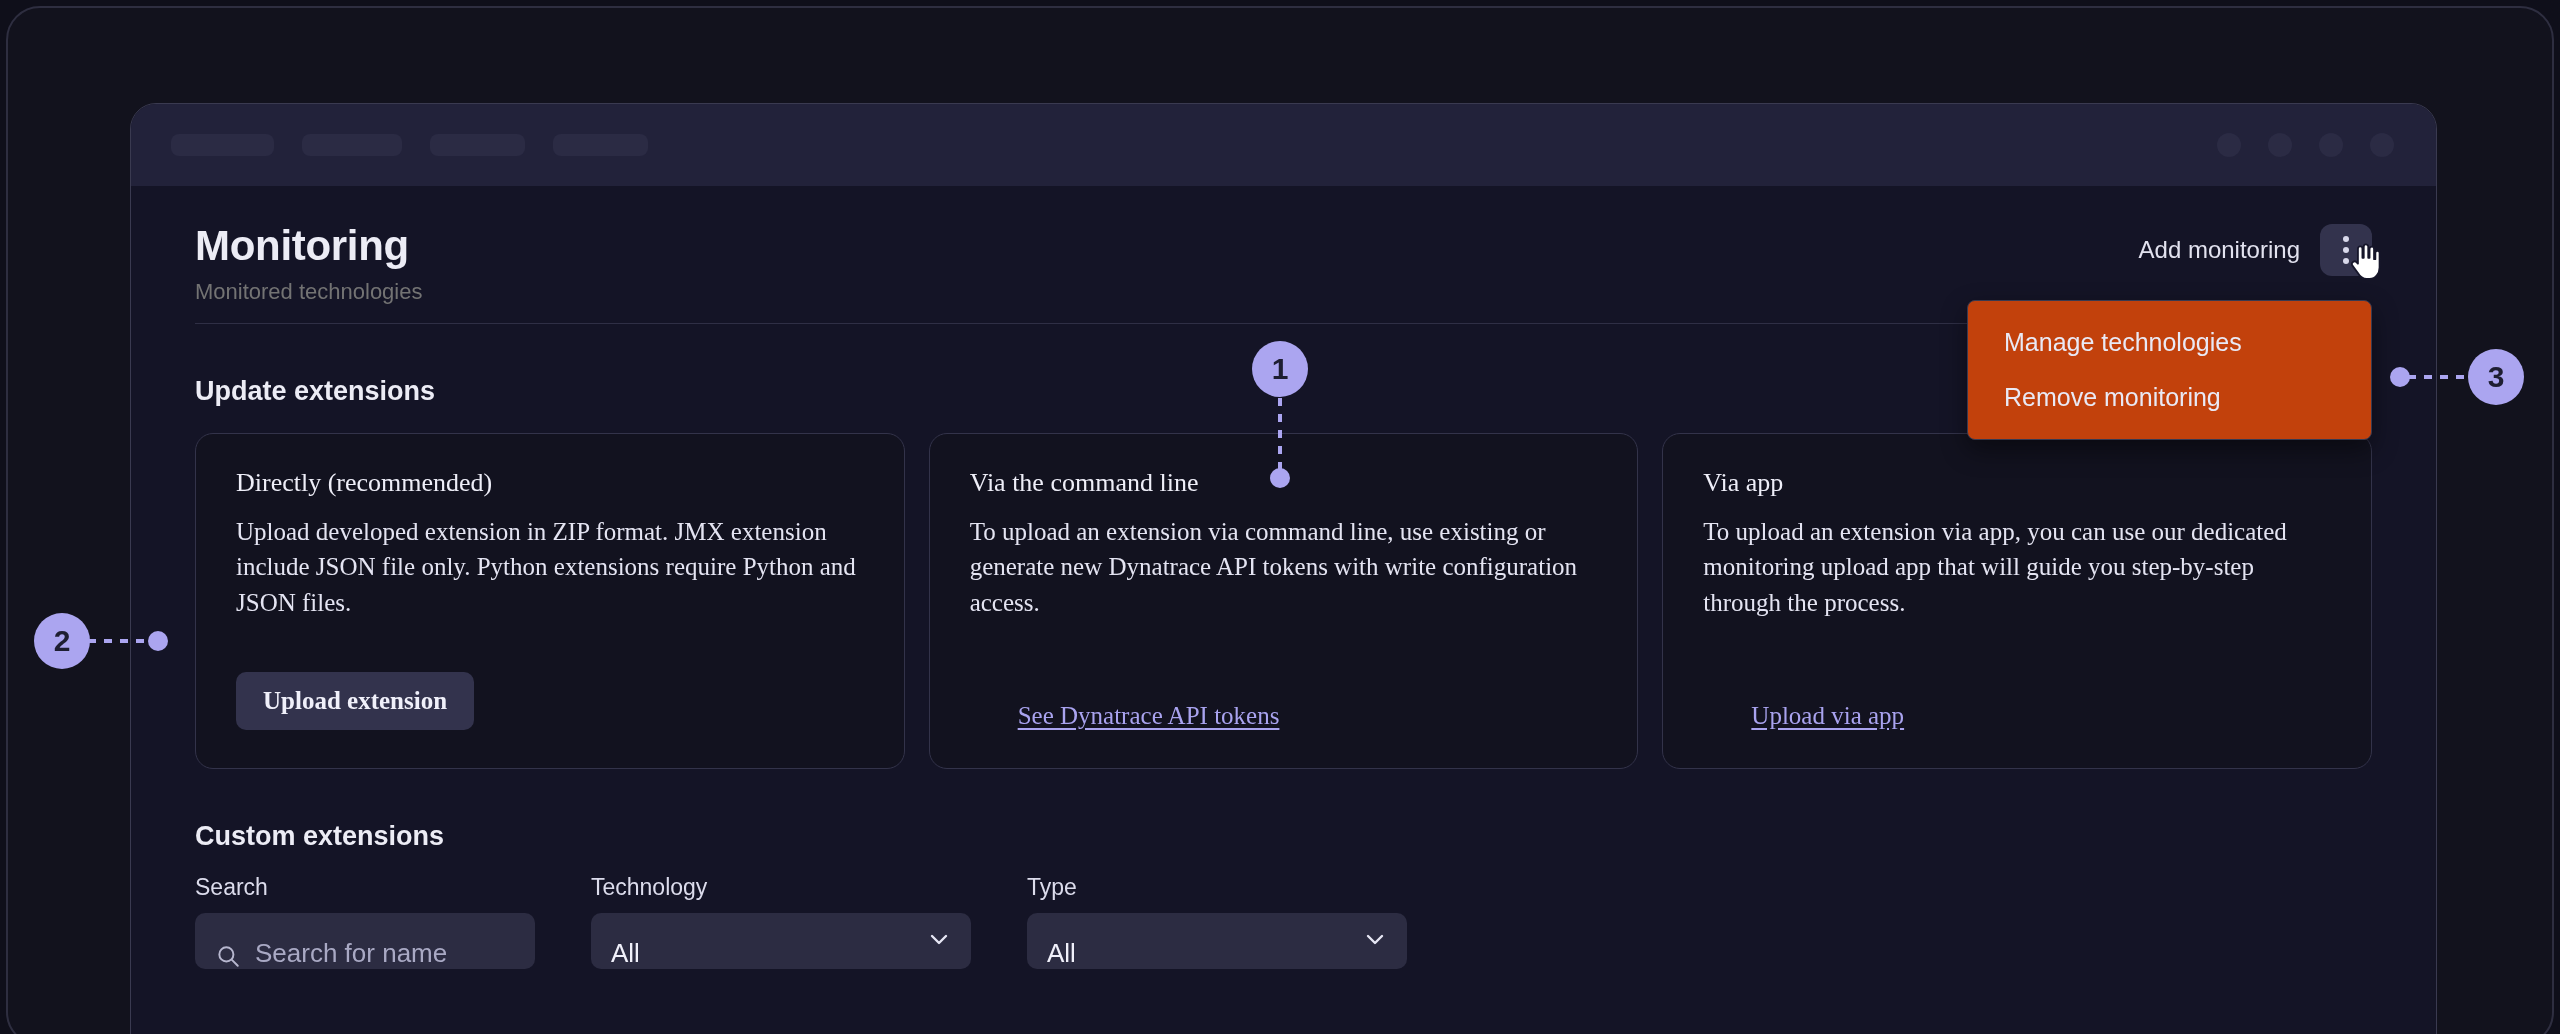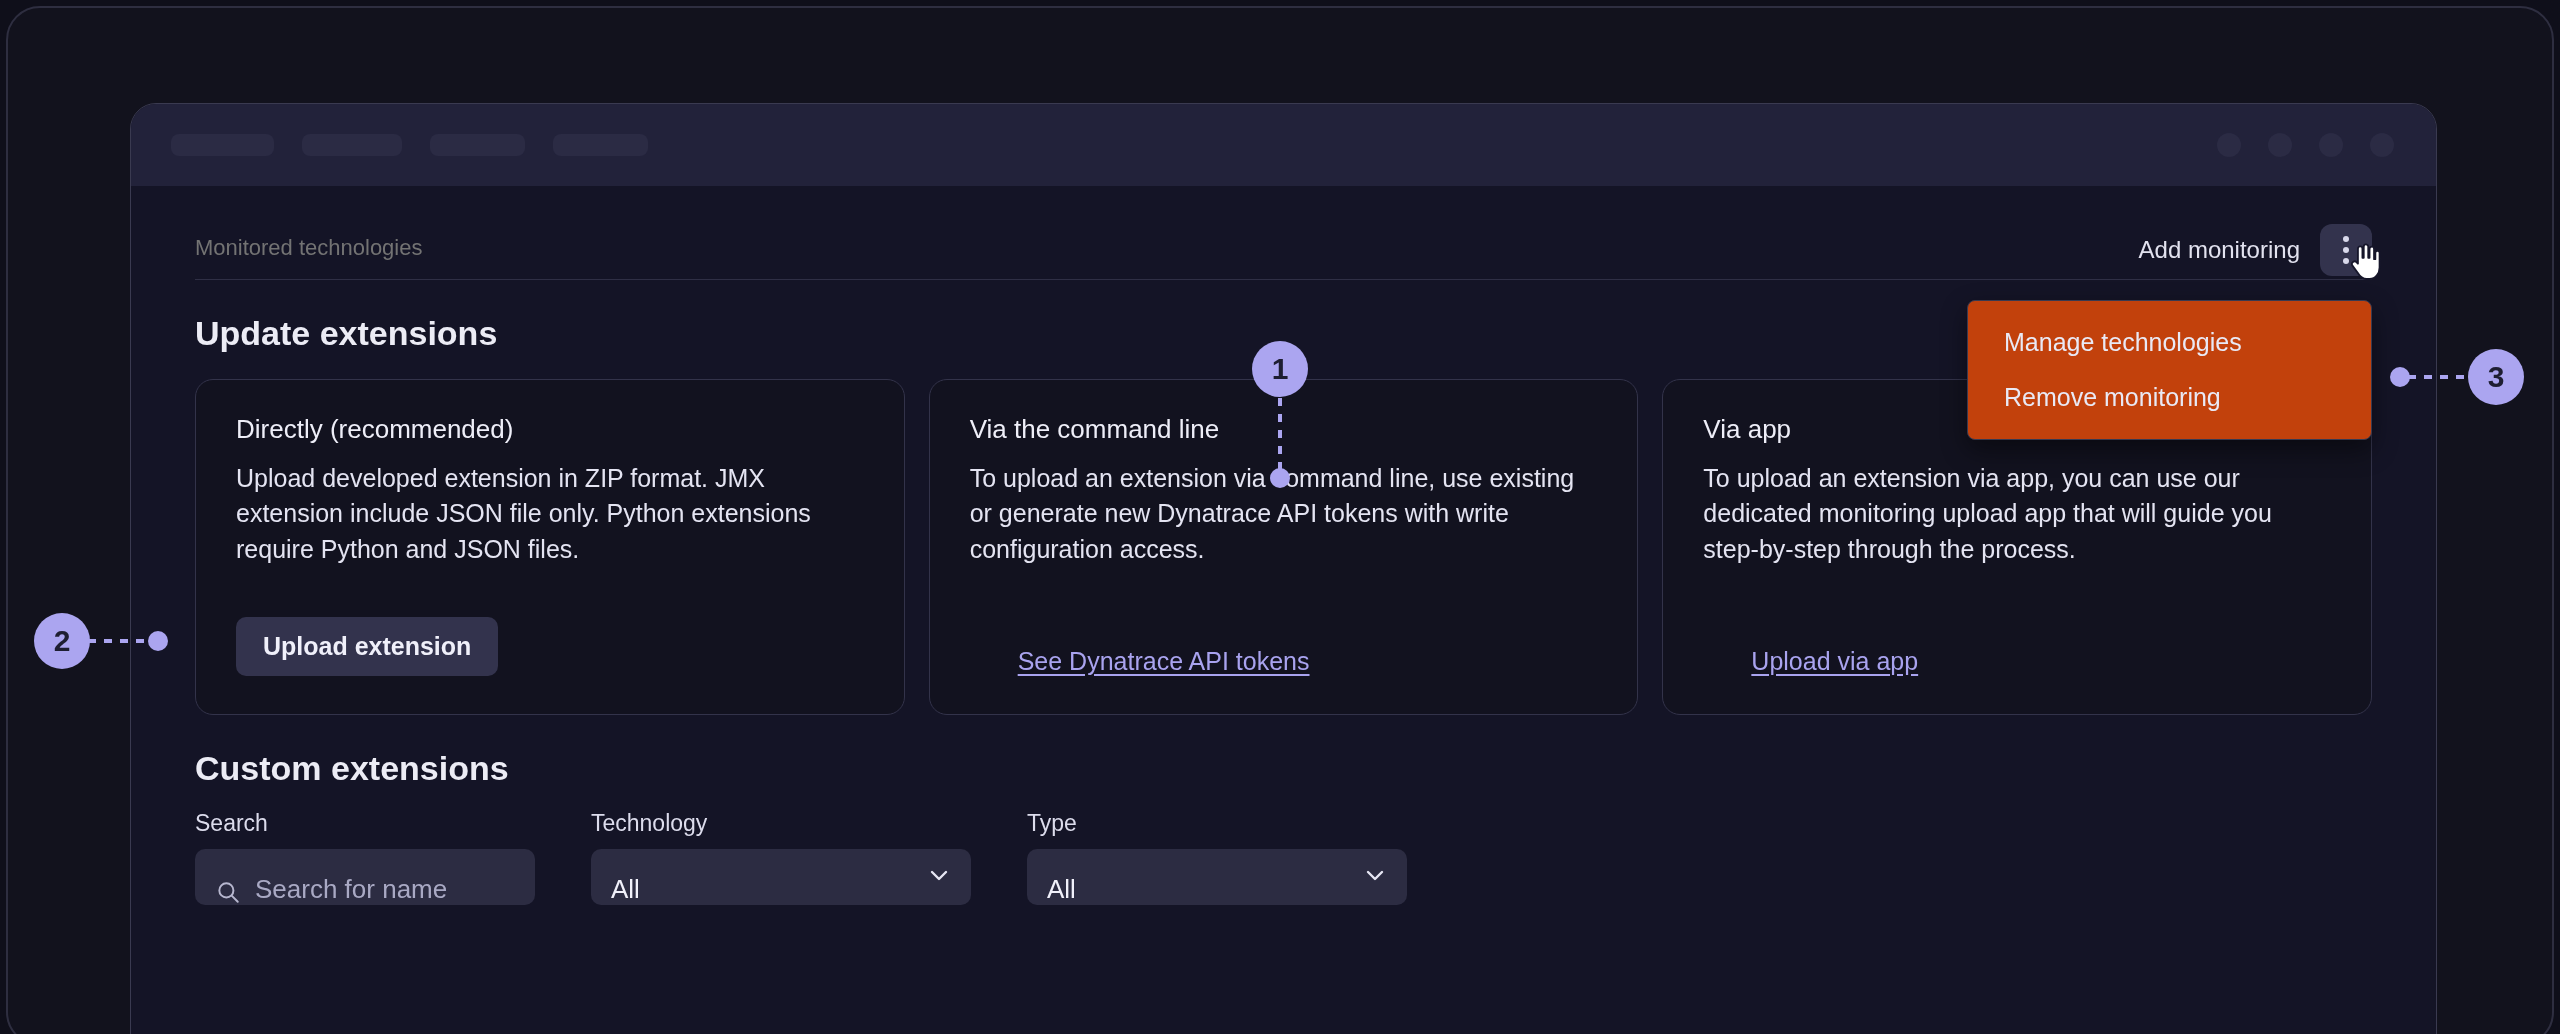--- a/index.html
+++ b/index.html
@@ -180,32 +180,33 @@
   .menu-item {
     padding: 13px 36px;
     font-size: 25px;
     color: #e9e9f5;
     cursor: pointer;
     white-space: nowrap;
   }
 
   
   .section-title {
-    margin-top: 34px;
+    margin-top: 52px;
     margin-left: 24px;
-    font-size: 34px;
+    font-size: 27px;
     font-weight: 700;
     color: #ececf5;
   }
 
   #cards-row {
     display: flex;
     gap: 24px;
     margin-top: 26px;
     padding: 0 24px;
+    font-family: Liberation Serif, serif;
   }
   .info-card {
     flex: 1;
     background: #12121f;
     border: 1px solid #33334a;
     border-radius: 18px;
     padding: 34px 40px 38px 40px;
     min-height: 336px;
     position: relative;
     display: flex;
@@ -336,20 +337,21 @@
         <div class="chrome-dot"></div>
         <div class="chrome-dot"></div>
         <div class="chrome-dot"></div>
         <div class="chrome-dot"></div>
       </div>
     </div>
 
     <div id="page-body">
 
       <div id="page-header">
+        <div id="page-title">Monitoring</div>
         <div id="page-subtitle">Monitored technologies</div>
         <div id="header-divider"></div>
 
         <div id="header-actions">
           <button id="add-monitoring-btn">Add monitoring</button>
           <button id="kebab-btn">
             <span class="kdot"></span>
             <span class="kdot"></span>
             <span class="kdot"></span>
             <svg id="cursor-hand" viewBox="0 0 24 28">

